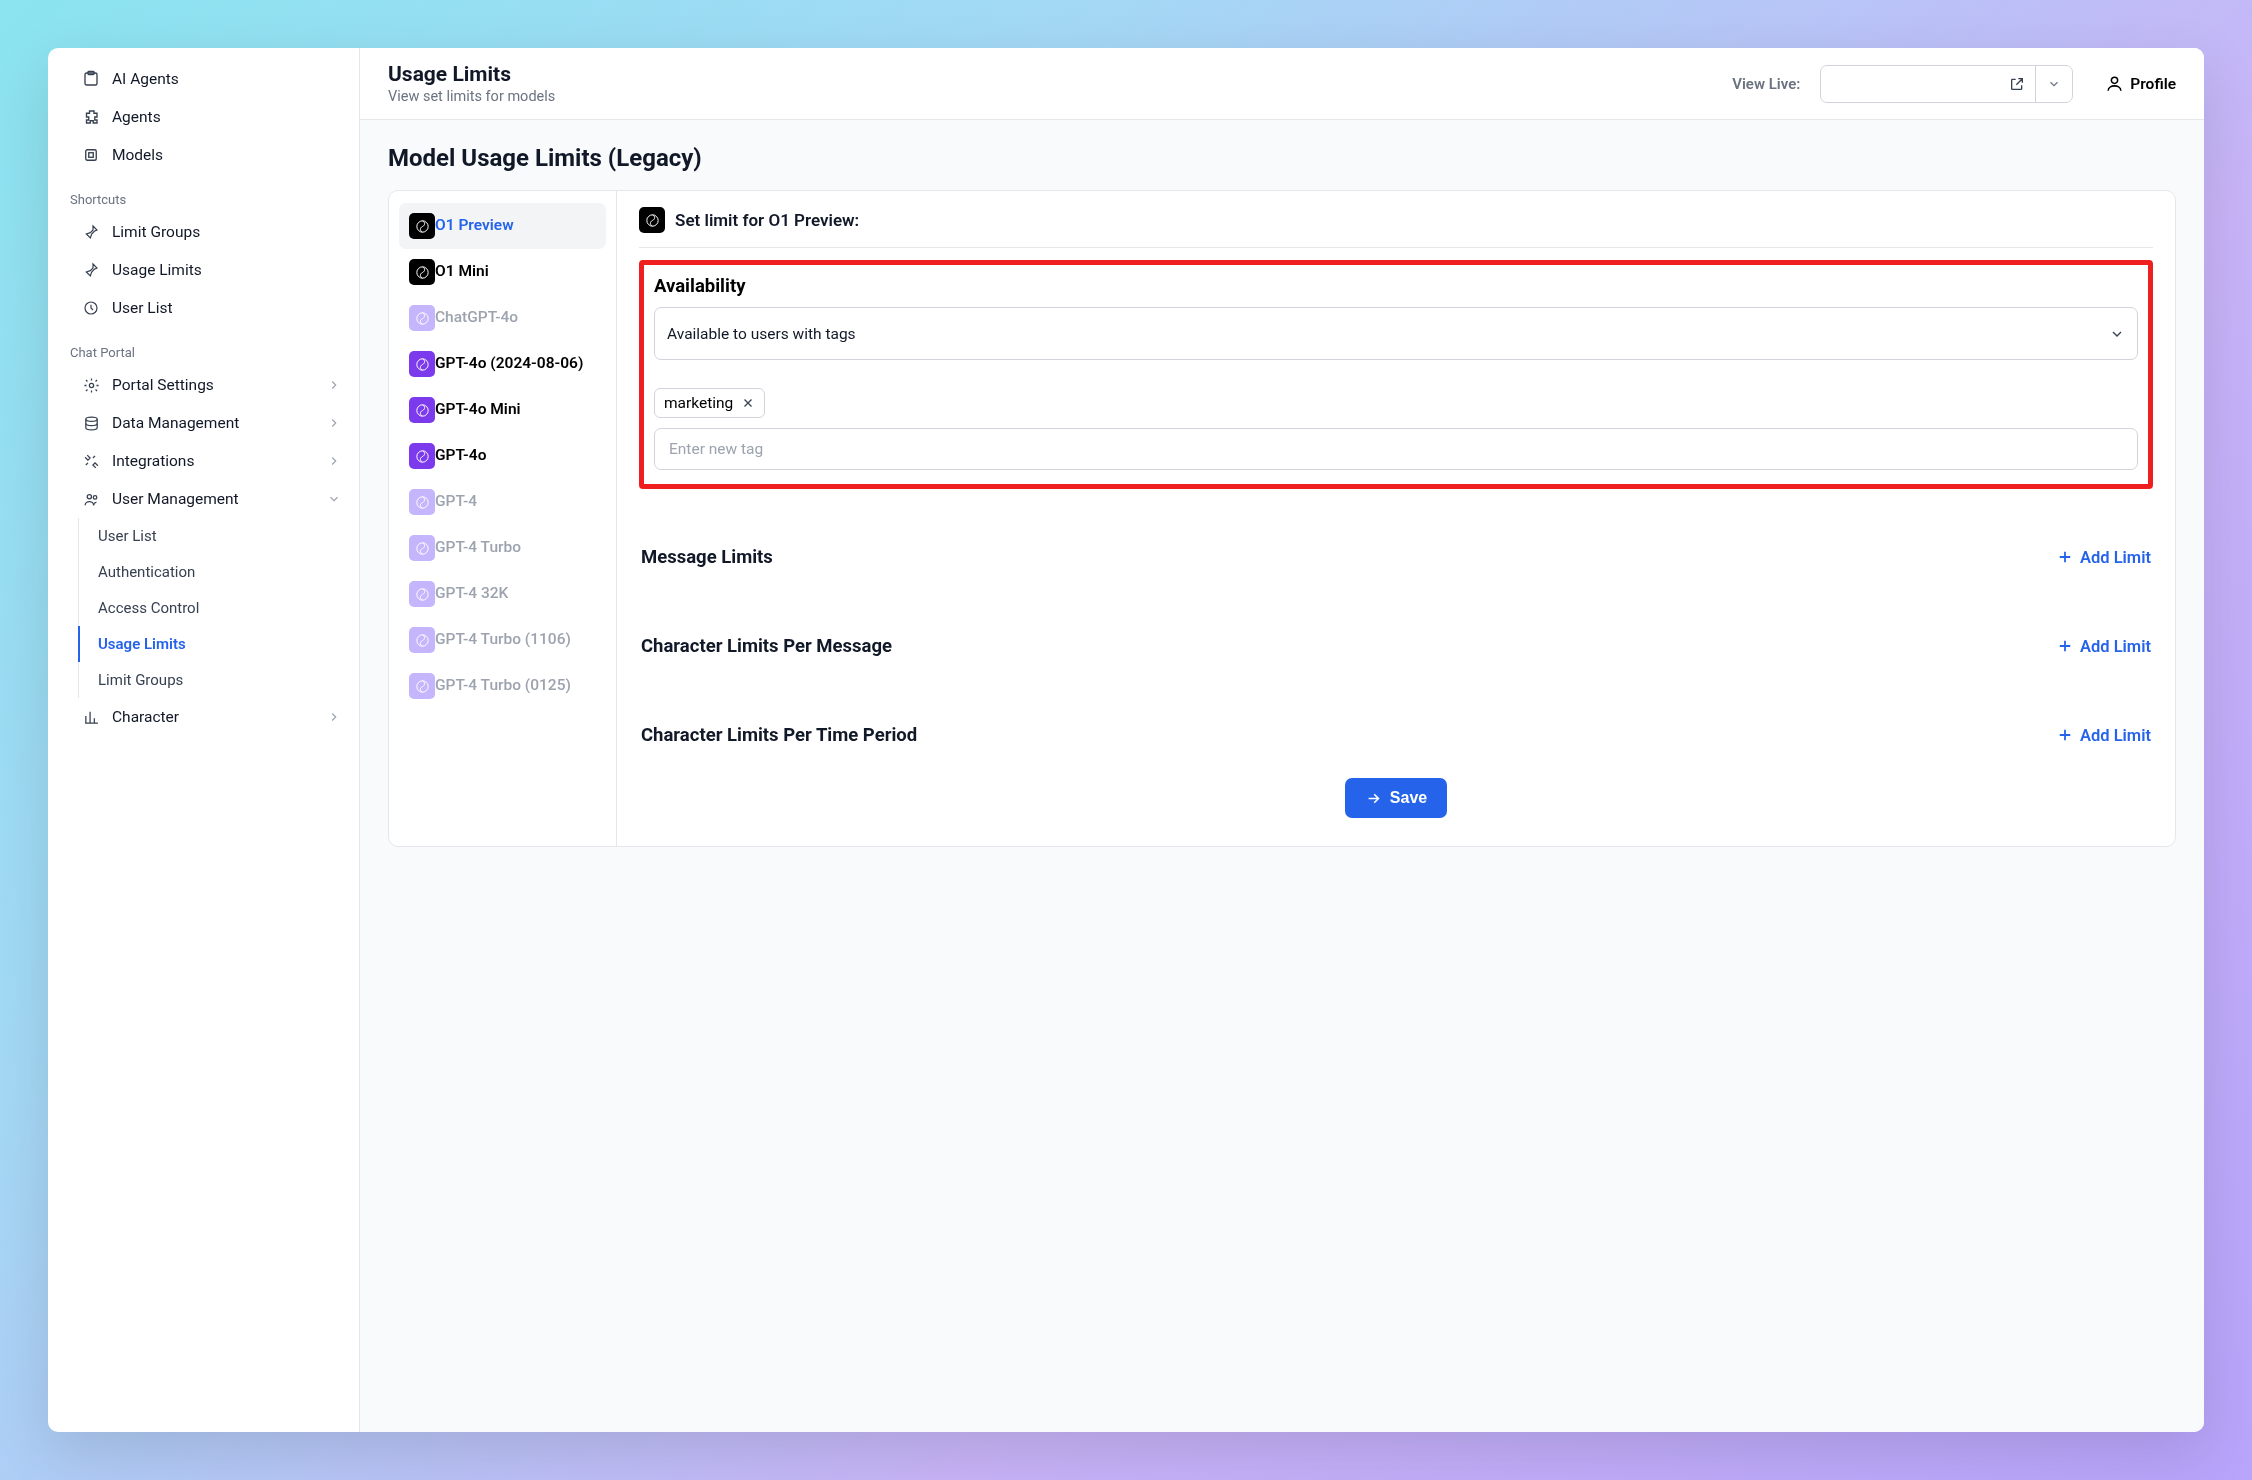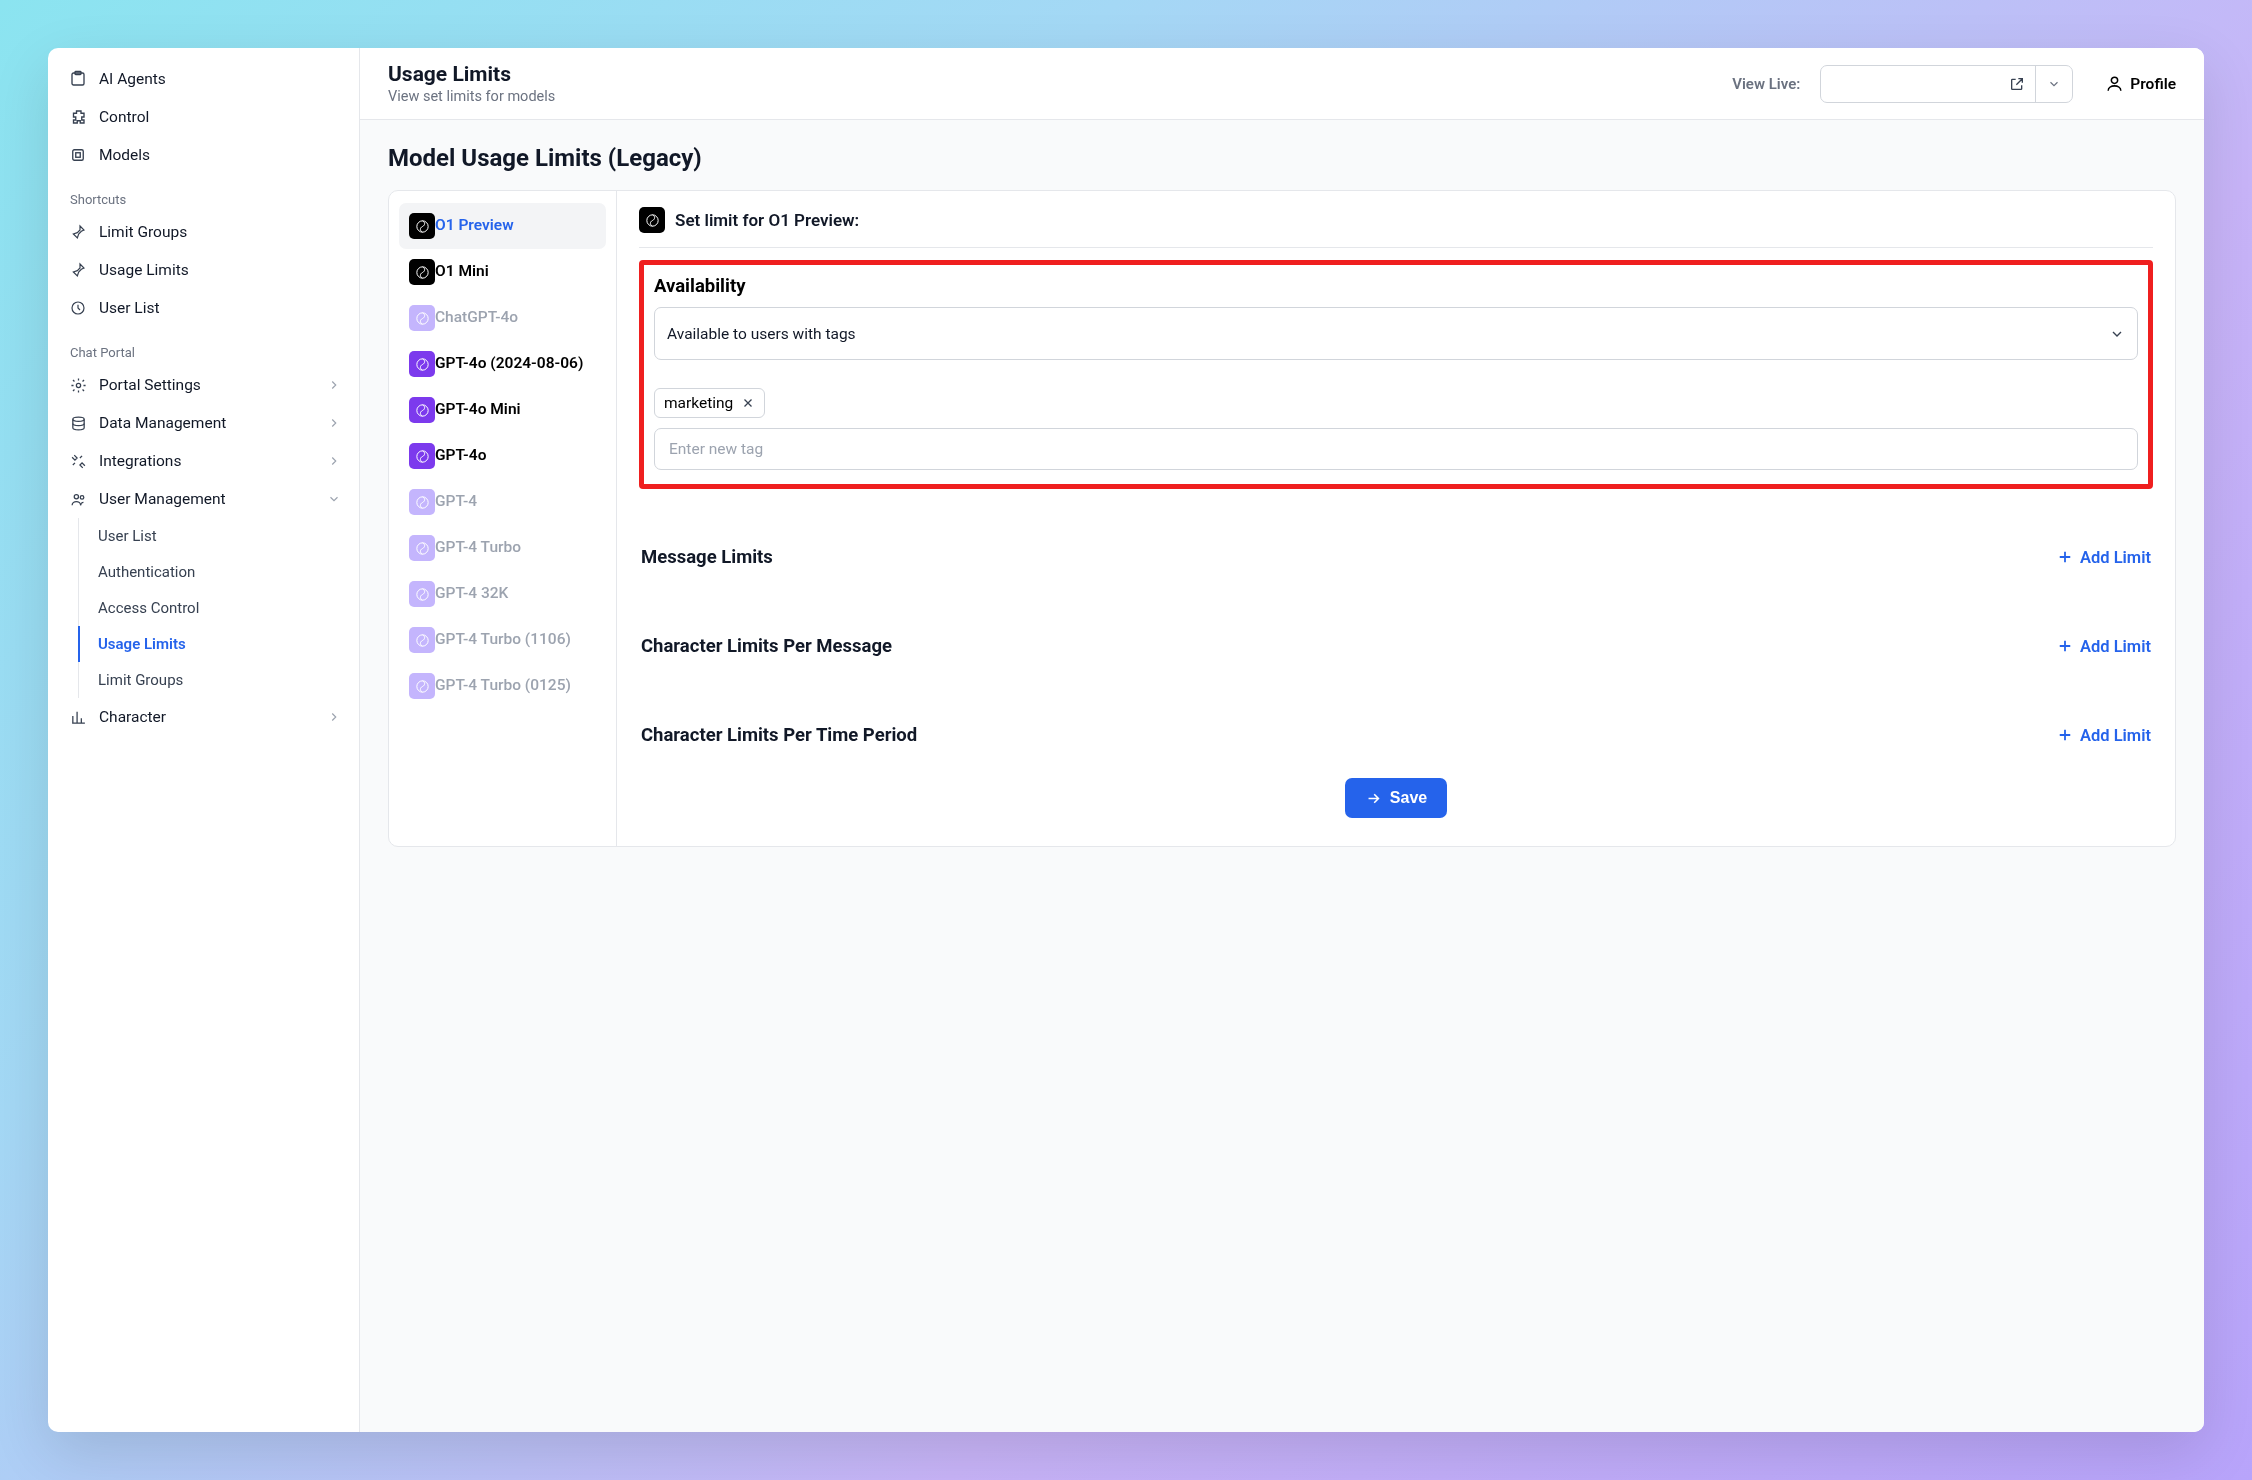--- a/index.html
+++ b/index.html
@@ -24,21 +24,21 @@
     width: 312px;
     flex-shrink: 0;
     border-right: 1px solid #e5e7eb;
     padding-top: 12px;
     overflow-y: auto;
   }
   .side-item {
     display: flex;
     align-items: center;
     gap: 12px;
-    padding: 10px 18px 10px 21px;
+    padding: 10px 18px 10px 34px;
     font-size: 15.5px;
     color: #111827;
     cursor: pointer;
   }
   .side-item .icon {
     width: 18px; height: 18px;
     display:flex;align-items:center;justify-content:center;
     color:#374151;
   }
   .side-item .chev { margin-left:auto; color:#9ca3af; }
@@ -169,21 +169,21 @@
           </svg>
       </span>
       <span>AI Agents</span>
     </div>
     <div class="side-item">
       <span class="icon">
         <svg width="18" height="18" viewBox="0 0 24 24" fill="none" stroke="currentColor" stroke-width="1.8">
             <path d="M14 4h-4v3H6v5h3v4H6v4h5v-3h4v3h5v-4h-3v-4h3V7h-4V4z"></path>
           </svg>
       </span>
-      <span>Control</span>
+      <span>Agents</span>
     </div>
     <div class="side-item">
       <span class="icon">
         <svg width="18" height="18" viewBox="0 0 24 24" fill="none" stroke="currentColor" stroke-width="1.8">
             <rect x="5" y="5" width="14" height="14" rx="2"></rect>
             <rect x="9" y="9" width="6" height="6"></rect>
           </svg>
       </span>
       <span>Models</span>
     </div>

